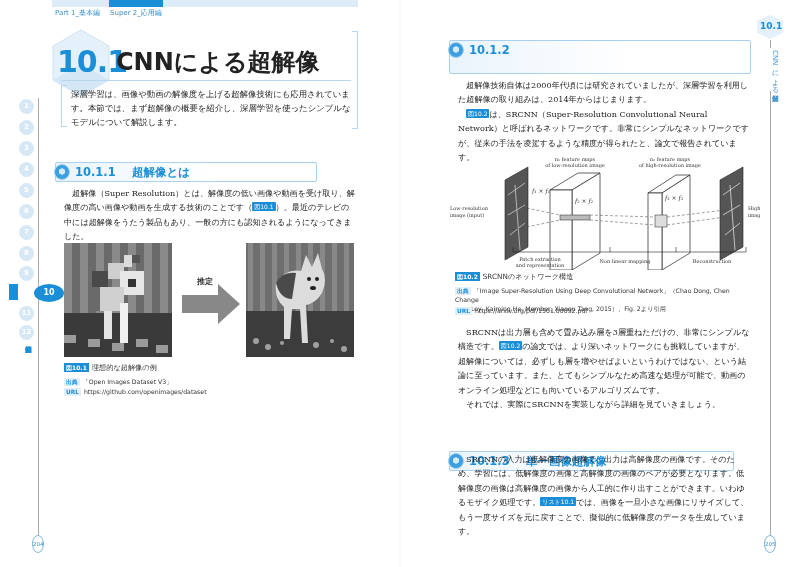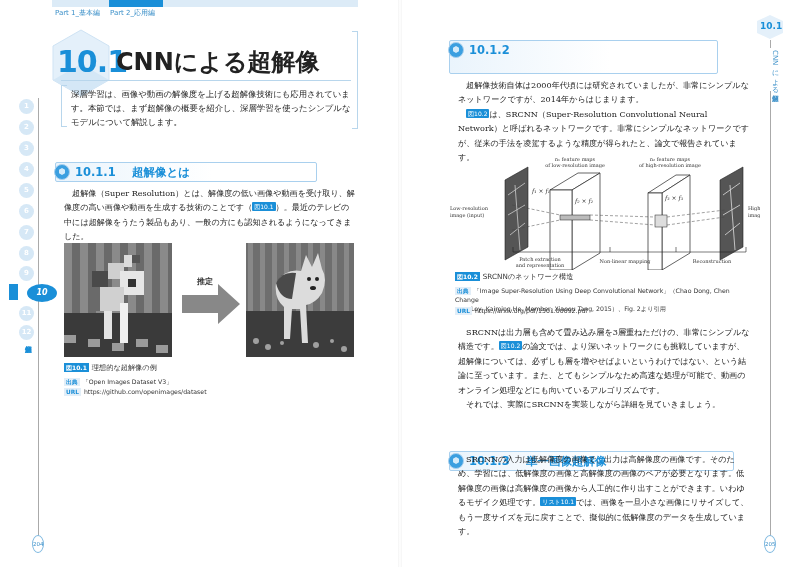--- a/index.html
+++ b/index.html
@@ -21,21 +21,21 @@
     
     .chap-hex { position: absolute; left: 42px; top: 28px; width: 60px; height: 70px; }
     .chap-num { position: absolute; left: 48px; top: 44px; font-size: 30px; font-weight: bold; color: #1a8fd8; font-family: "DejaVu Sans", sans-serif; letter-spacing: -1px; }
     .chap-title { position: absolute; left: 107px; top: 46px; font-size: 24px; font-weight: bold; color: #222; font-family: "DejaVu Sans", sans-serif; }
     .title-rule { position: absolute; left: 52px; top: 80px; width: 290px; height: 1px; background: #b8d6ec; }
     .title-bracket-r { position: absolute; left: 343px; top: 31px; width: 6px; height: 98px; border: 1.5px solid #b8d6ec; border-left: none; }
     .lead-bracket-l { position: absolute; left: 52px; top: 85px; width: 6px; height: 42px; border: 1.5px solid #b8d6ec; border-right: none; }
     .lead { position: absolute; left: 62px; top: 88px; width: 285px; font-size: 8.4px; line-height: 14px; color: #222; font-family: Liberation Serif, serif; }
     .side-line { position: absolute; left: 29px; top: 98px; width: 1px; height: 442px; background: #aaa; }
     .chip { position: absolute; left: 10px; width: 15px; height: 15px; border-radius: 50%; background: #d6e8f6; color: #fff; font-size: 7px; text-align: center; line-height: 15px; font-weight: bold; }
-    .chip.active { background: #1a8fd8; width: 30px; height: 18px; line-height: 18px; left: 18px; font-size: 8px; font-style: italic; }
+    .chip.active { background: #1a8fd8; width: 30px; height: 18px; line-height: 18px; left: 25px; font-size: 8px; }
     .chip-tab { position: absolute; left: 0; top: 284px; width: 9px; height: 16px; background: #1a8fd8; }
     .side-vert { position: absolute; left: 14px; top: 340px; font-size: 7px; color: #1a8fd8; writing-mode: vertical-rl; font-weight: bold; }
 
     
     .sec-head { position: absolute; height: 20px; border: 1px solid #a9d0ee; border-radius: 2px; background: linear-gradient(90deg, #eaf4fc, #fff 60%); }
     .sec-icon { position: absolute; left: -2px; top: 1px; width: 16px; height: 16px; border-radius: 50%; background: #3b9fe0; border: 1.5px solid #a9d0ee; }
     .sec-icon::after { content: ""; position: absolute; left: 4px; top: 3px; width: 6px; height: 7px; background: #d4ebfa; clip-path: polygon(50% 0, 100% 25%, 100% 75%, 50% 100%, 0 75%, 0 25%); }
     .sec-num { position: absolute; left: 19px; top: 2px; font-size: 11.5px; font-weight: bold; color: #1a8fd8; }
     .sec-title { position: absolute; top: 2px; font-size: 11.5px; font-weight: bold; color: #1a8fd8; }
 
@@ -72,21 +72,21 @@
 <body>
 
 <div class="page page-left">
   <div class="partbar">
     <div class="seg seg1"></div>
     <div class="seg seg2"></div>
     <div class="seg seg3"></div>
   </div>
   <div class="partlabels">
     <span>Part 1_基本編</span>
-    <span>Part 2_応用編</span>
+    <span>Super 2_応用編</span>
   </div>
 
   <svg class="chap-hex" viewBox="0 0 60 70">
     <polygon points="30,2 58,18 58,52 30,68 2,52 2,18" fill="#e4f0fa" stroke="#cfe3f4" stroke-width="1"></polygon>
     <polygon points="30,36 58,52 30,68 2,52" fill="#d4e7f6"></polygon>
   </svg>
   <div class="chap-num">10.1</div>
   <div class="chap-title">CNNによる超解像</div>
   <div class="title-rule"></div>
   <div class="title-bracket-r"></div>
@@ -208,26 +208,26 @@
 <div class="page page-right">
 </div>
 
 <svg class="right-hex" viewBox="0 0 26 24">
   <polygon points="13,0 26,6 26,18 13,24 0,18 0,6" fill="#e4f0fa"></polygon>
 </svg>
 <div class="right-num">10.1</div>
 <div class="right-line"></div>
 <div class="right-vert" style="background:#fff; padding:2px 0;">CNNによる超解像</div>
 
-<div class="sec-head" style="left:449px; top:40px; width:269px; height:34px;padding-left:12px;">
+<div class="sec-head" style="left:449px; top:40px; width:302px; height:34px;padding-left:12px;">
   <div class="sec-icon"></div>
   <span class="sec-num">10.1.2</span>
 </div>
 
-<div class="body-text" style="left:458px; top:78px; width:292px;">超解像技術自体は2000年代頃には研究されていましたが、非常にシンプルなネットワークですが、2014年からはじまります。</div>
+<div class="body-text" style="left:458px; top:78px; width:292px;">超解像技術自体は2000年代頃には研究されていましたが、深層学習を利用した超解像の取り組みは、2014年からはじまります。</div>
 <div class="body-text" style="left:458px; top:107px; width:292px;">
   <span class="ref">図10.2</span><span>は、SRCNN（Super-Resolution Convolutional Neural Network）と呼ばれるネットワークです。非常にシンプルなネットワークですが、従来の手法を凌駕するような精度が得られたと、論文で報告されています。</span>
 </div>
 
 <svg class="diagram" viewBox="0 0 310 115">
 
   <polygon points="55,25 78,12 78,92 55,105" fill="#555" stroke="#222" stroke-width="0.6"></polygon>
   <path d="M58,40 L75,28 M58,60 L75,50 M60,80 L75,68 M65,30 L70,95" stroke="#ccc" stroke-width="0.8"></path>
 
   <polygon points="100,35 122,35 150,18 128,18" fill="#fff" stroke="#222" stroke-width="0.7"></polygon>

